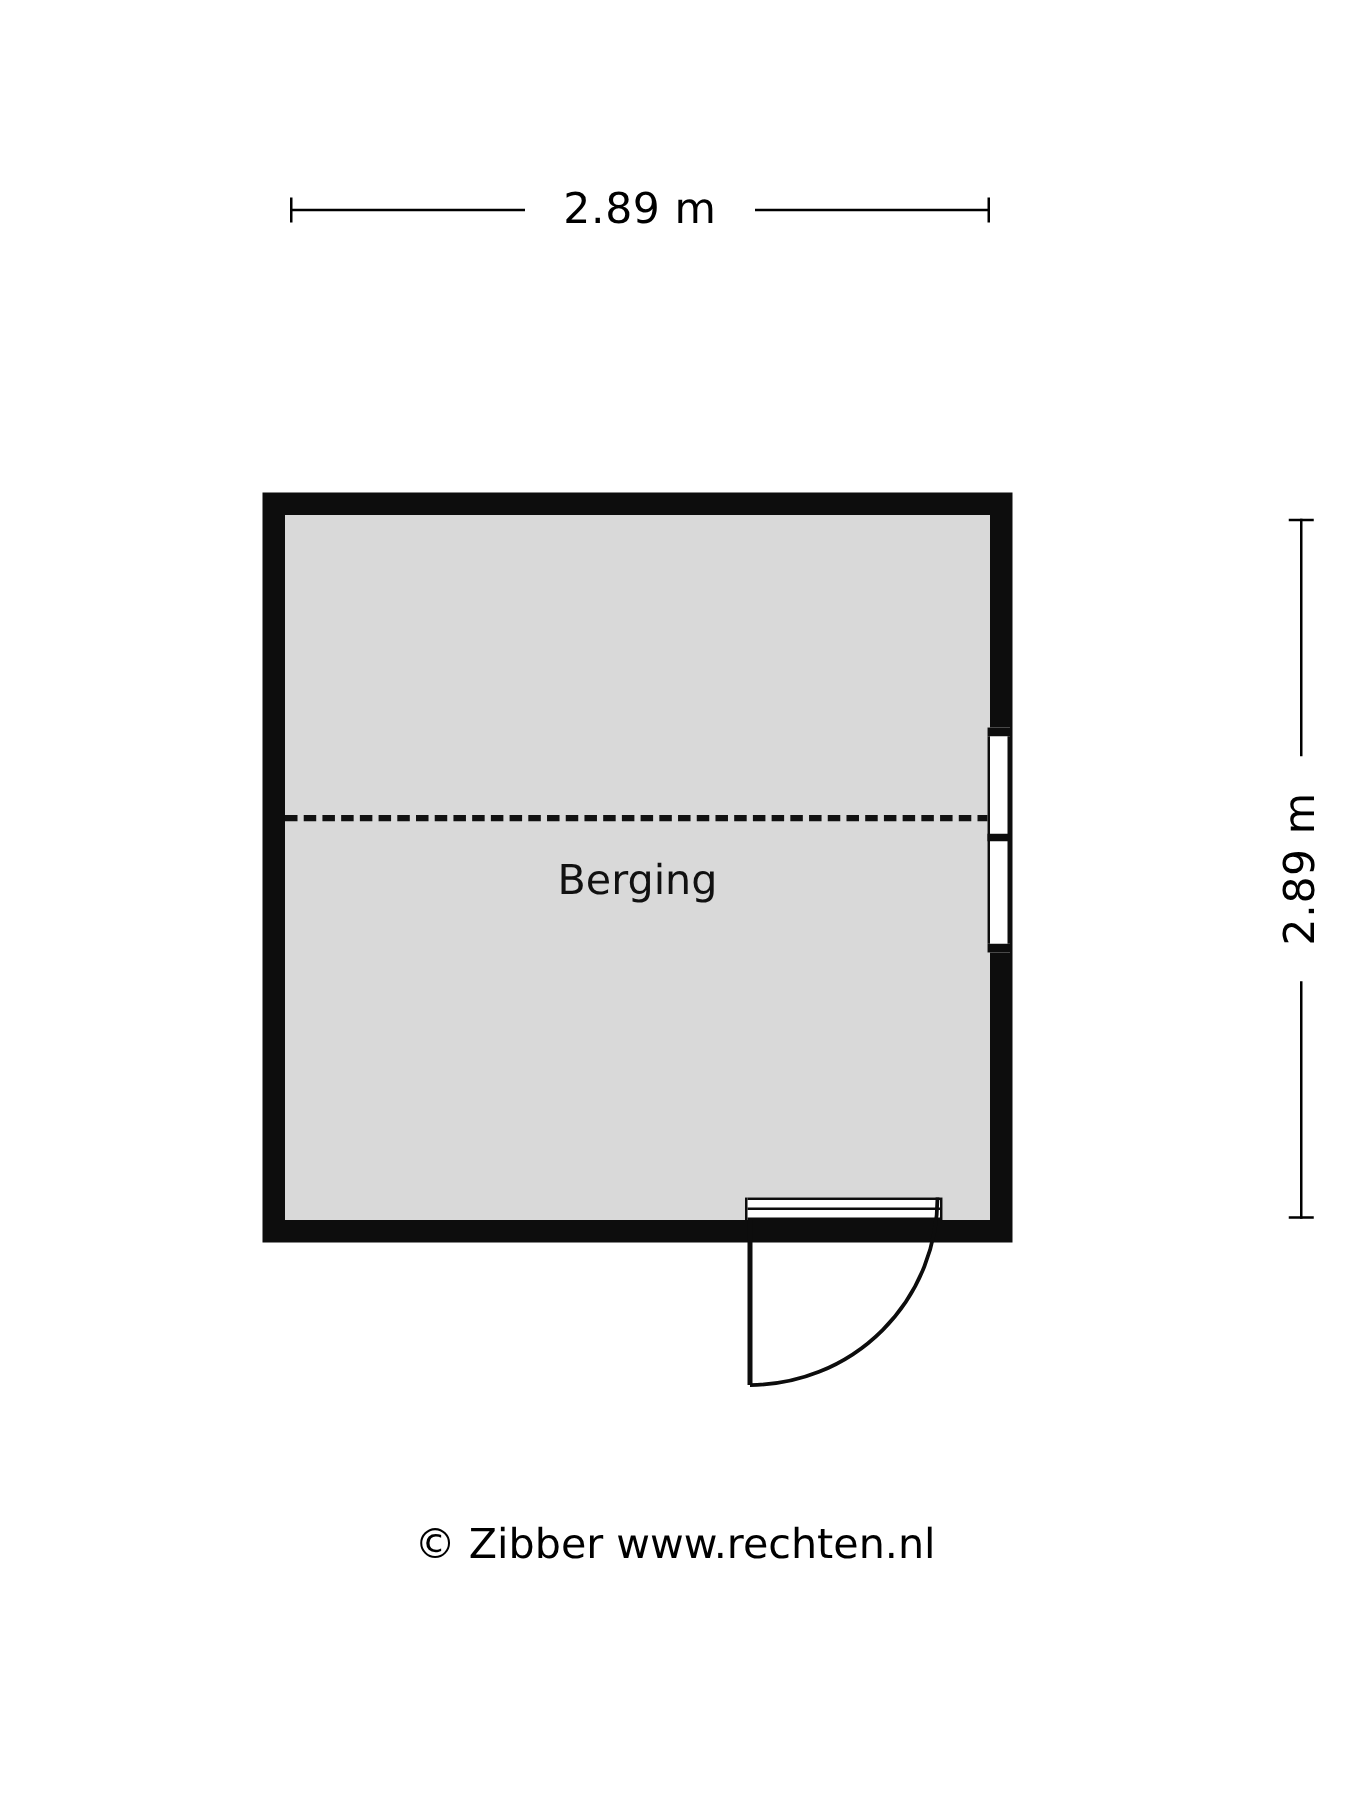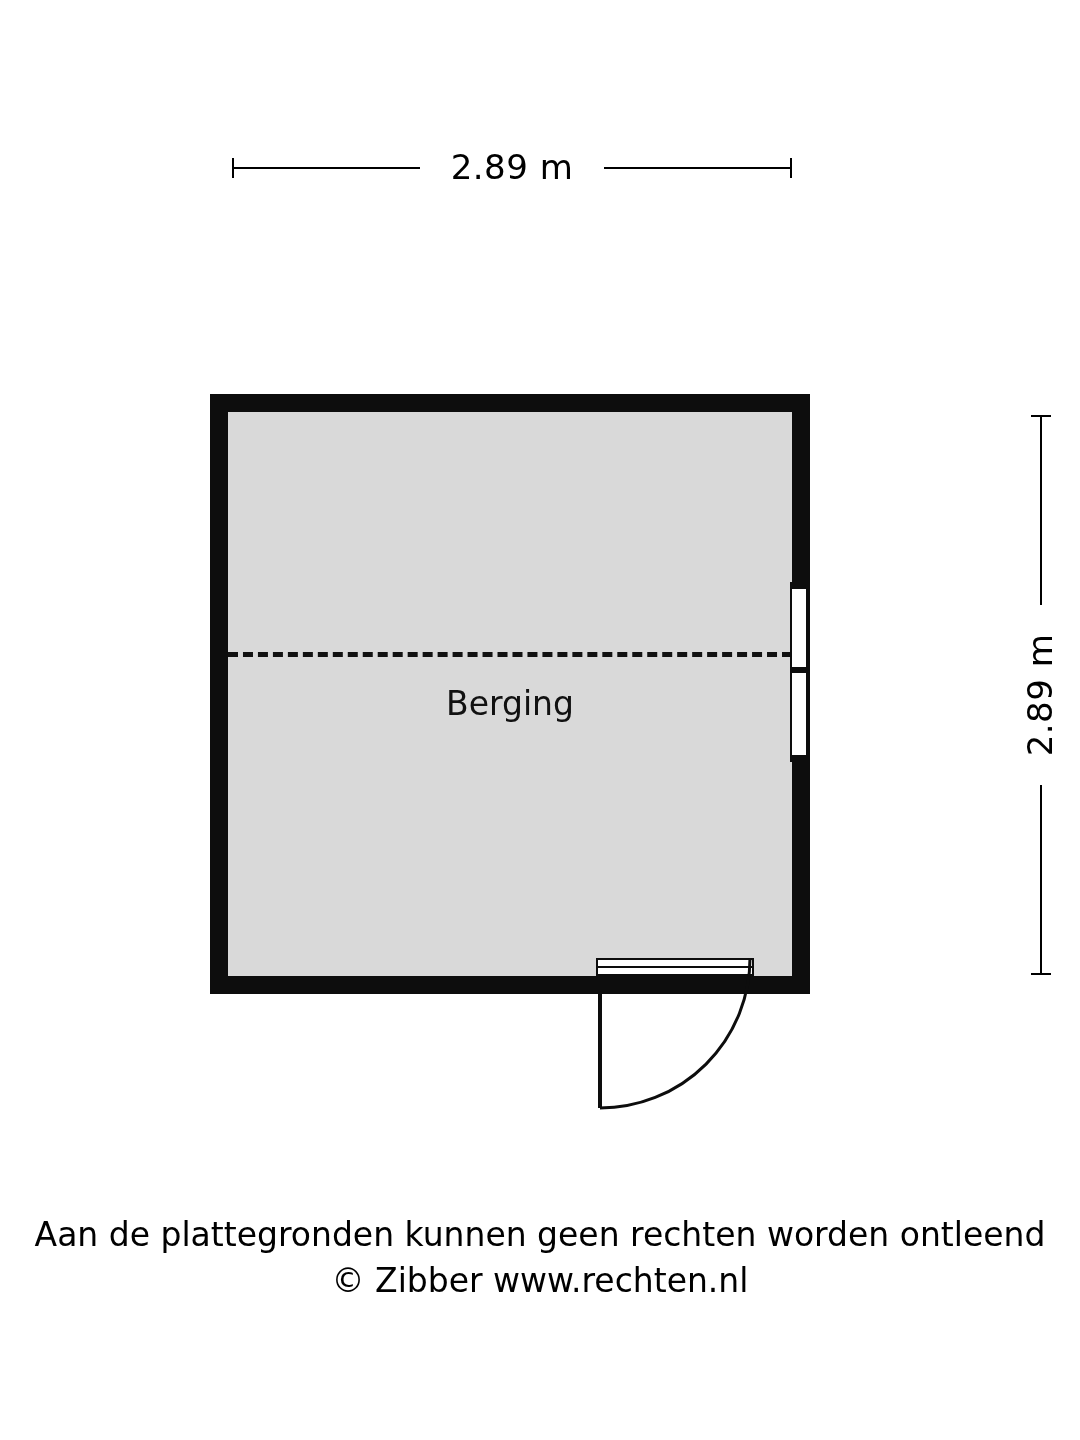--- a/index.html
+++ b/index.html
@@ -270,15 +270,14 @@
 
   <div class="door-swing">
     <svg class="arc" viewBox="0 0 160 160">
       <path d="M 2 152 A 150 150 0 0 0 152 2" fill="none" stroke="#0d0d0d" stroke-width="3"></path>
     </svg>
     <div class="leaf"></div>
   </div>
 </div>
 
 <div id="disclaimer">
-  <div class="l1">Aan de plattegronden kunnen geen rechten worden ontleend</div>
   <div class="l2">© Zibber www.rechten.nl</div>
 </div>
 
 </body></html>

